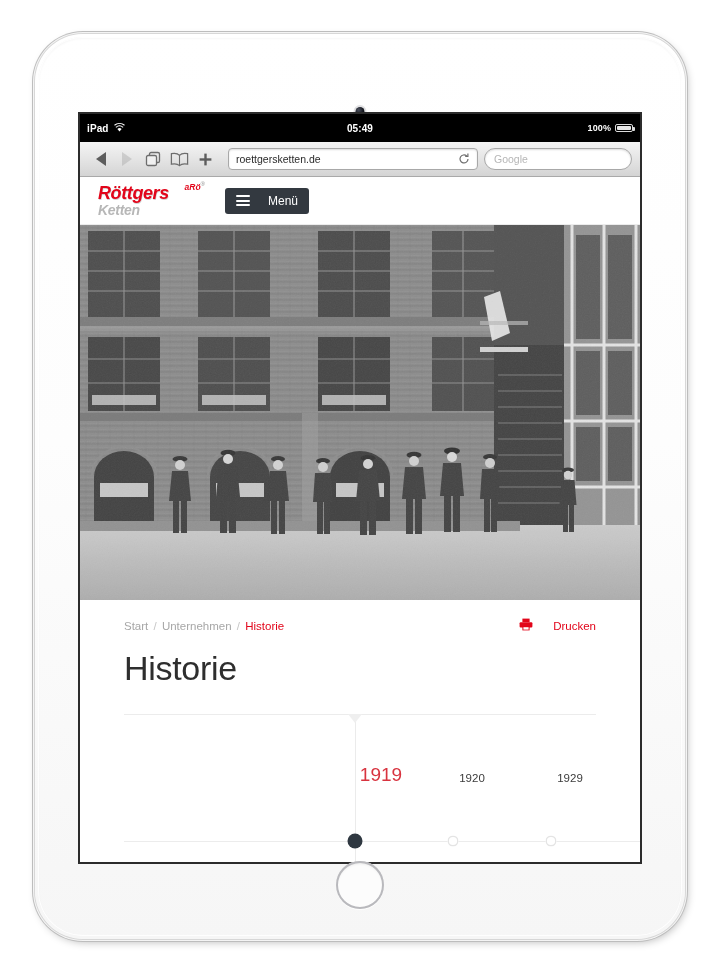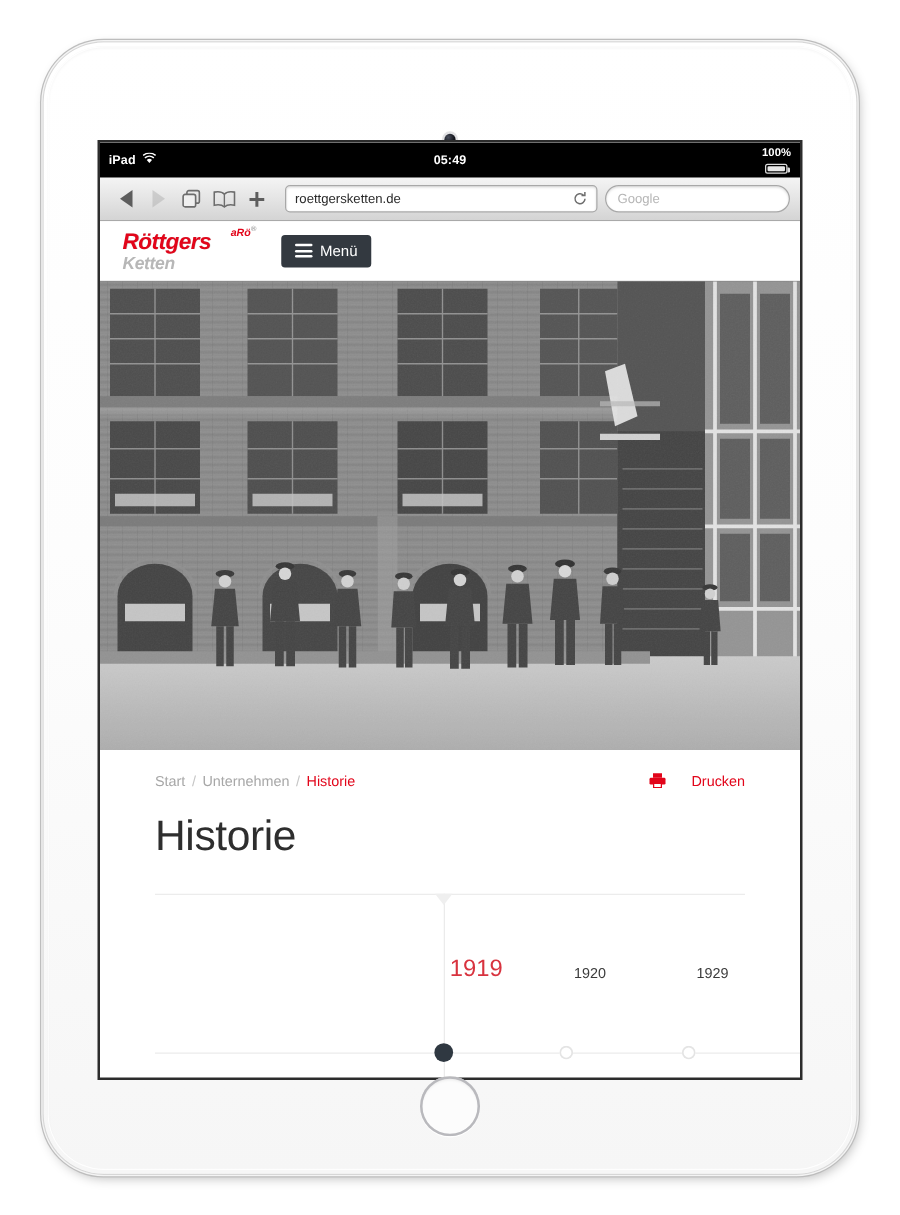--- a/index.html
+++ b/index.html
@@ -59,21 +59,21 @@
   }
   .sb-left{display:flex;align-items:center;gap:5px;padding-left:7px;}
   .sb-ipad{font-weight:bold;font-size:10px;}
   .sb-wifi{display:block;}
   .sb-time{
     position:absolute;left:0;right:0;text-align:center;
     font-size:10px;font-weight:bold;
   }
   .sb-right{
     margin-left:auto;display:flex;align-items:center;gap:4px;padding-right:7px;
-    font-size:9px;font-weight:bold;flex-direction:column;
+    font-size:9px;font-weight:bold;
   }
   .batt{
     width:18px;height:8px;border:1px solid #dcdcdc;border-radius:2px;
     position:relative;box-sizing:border-box;padding:1px;
   }
   .batt i{display:block;height:100%;width:100%;background:#e8e8e8;border-radius:1px;}
   .batt::after{
     content:"";position:absolute;right:-3px;top:2px;width:2px;height:4px;
     background:#dcdcdc;border-radius:0 1px 1px 0;
   }
@@ -132,21 +132,21 @@
     font-size:8.5px;font-weight:bold;font-style:italic;color:#e2051a;
   }
   .logo-sup sup{font-size:6px;color:#8d8d8d;font-weight:normal;}
   .logo-sub{
     font-size:14px;font-weight:bold;font-style:italic;color:#b7b7b7;
     letter-spacing:-.3px;display:block;margin-top:1px;
   }
   .menu-btn{
     margin-left:22px;
     background:#333940;border-radius:3px;height:26px;
-    display:flex;align-items:center;gap:6px;padding:0 11px;
+    display:flex;align-items:center;gap:18px;padding:0 11px;
     color:#fff;font-size:12px;cursor:pointer;
   }
   .burger{display:flex;flex-direction:column;gap:2.5px;}
   .burger i{display:block;width:14px;height:2px;background:#fff;border-radius:1px;}
   .hdr-right{margin-left:auto;display:flex;align-items:center;gap:3px;}
   .ic-btn{
     width:23px;height:23px;background:#a8a8a8;border-radius:2px;
     display:flex;align-items:center;justify-content:center;color:#fff;cursor:pointer;
   }
   .lang{

